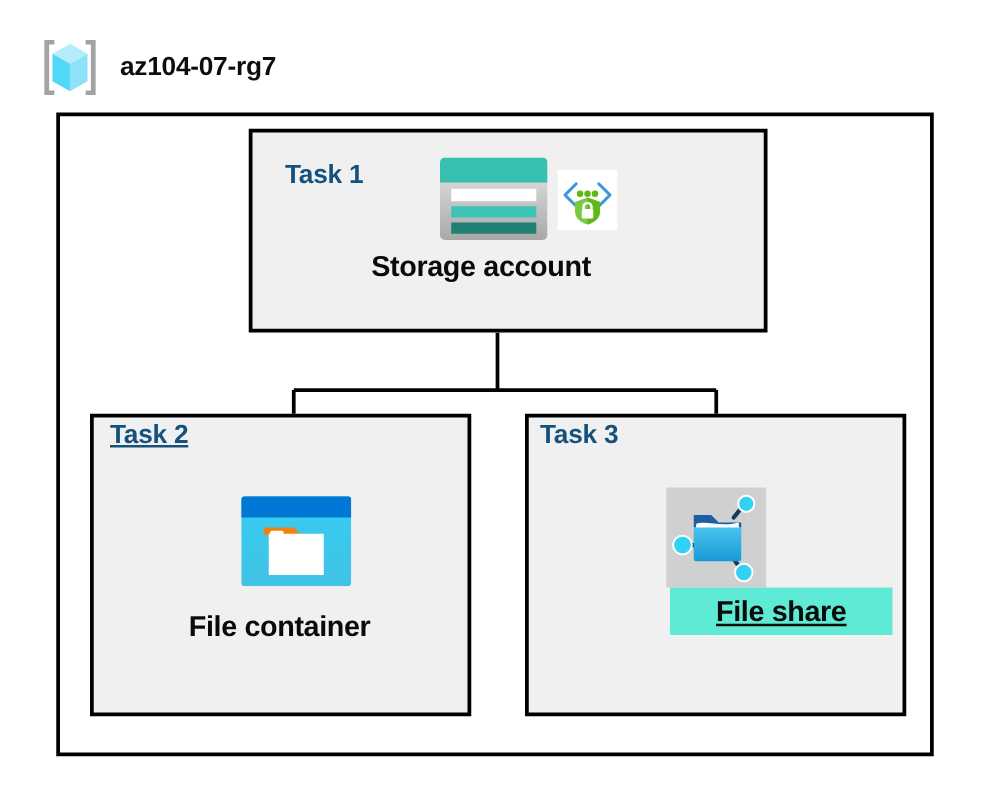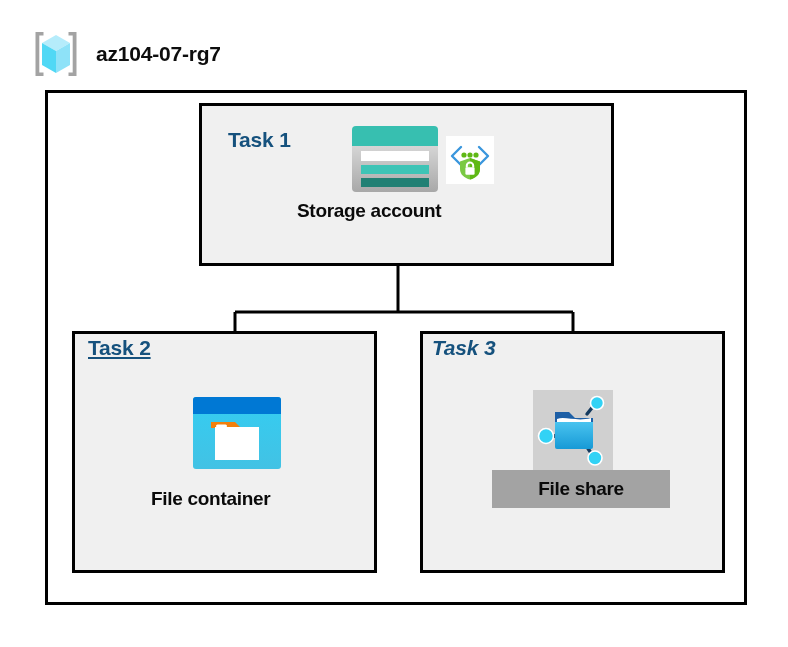--- a/index.html
+++ b/index.html
@@ -73,41 +73,42 @@
   .task-label {
     position: absolute;
     font-size: 21px;
     font-weight: bold;
     color: #15517d;
     letter-spacing: -0.2px;
     white-space: nowrap;
   }
   #task1-label { left: 228px; top: 108px; margin-top: 20px; }
   #task2-label { left: 88px;  top: 336px; text-decoration: underline; }
-  #task3-label { left: 432px; top: 336px; font-style: italic; }
+  #task3-label { left: 432px; top: 336px; }
 
   
   .node-label {
     position: absolute;
-    font-size: 19px;
+    font-size: 23px;
     font-weight: bold;
     color: #0a0a0a;
     letter-spacing: -0.3px;
     white-space: nowrap;
     text-align: center;
   }
   #storage-label { left: 297px; top: 200px; }
   #blob-label    { left: 151px; top: 488px; }
   #fileshare-label {
-    left: 492px; top: 470px;
+    left: 536px; top: 470px;
     width: 178px; height: 38px;
-    background: #a3a3a3;
+    background: #5eead4;
     display: flex;
     align-items: center;
     justify-content: center;
+    text-decoration: underline;
   }
 
   
   .highlight-box {
     position: absolute;
     background: #d0d0d0;
   }
   #fileshare-icon-bg { left: 533px; top: 390px; width: 80px; height: 80px; }
 
   

